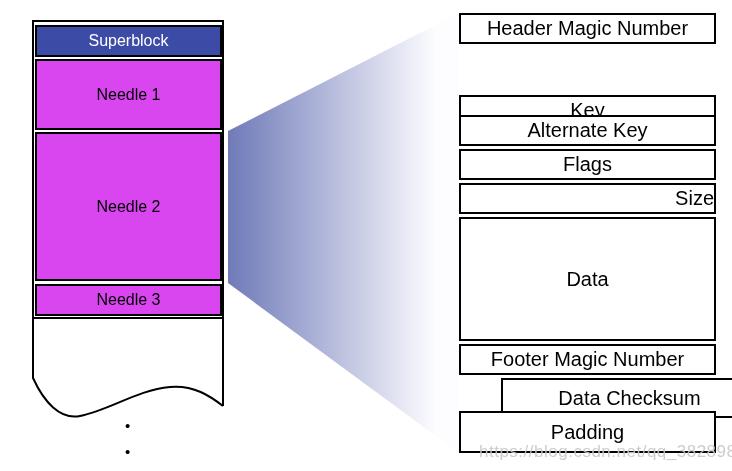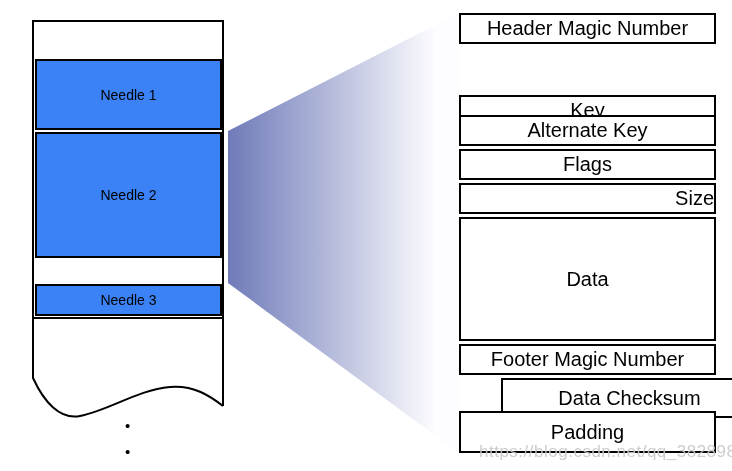--- a/index.html
+++ b/index.html
@@ -11,23 +11,23 @@
     --watermark-text:#C8C8CB;
   }
   html,body{margin:0;padding:0;background:#ffffff;}
   .stage{
     position:relative;width:732px;height:471px;background:#ffffff;
     font-family:"Liberation Sans", sans-serif;color:#000;overflow:hidden;
   }
   .abs{position:absolute;box-sizing:border-box;}
   
   .block{
-    left:35px;width:187px;border:2px solid var(--line);background:#3b82f6;
+    left:35px;width:187px;border:2px solid var(--line);background:#d946ef;
     display:flex;align-items:center;justify-content:center;
-    font-size:14px;z-index:2;
+    font-size:16px;z-index:2;
   }
   .superblock{
     background:var(--superblock-fill);color:var(--superblock-text);
     font-size:16px;
   }
   .separator{left:33px;top:317px;width:190px;height:2px;background:var(--line);z-index:2;}
   .dot{
     z-index:2;font-size:15px;line-height:10px;color:#000;
   }
   
@@ -60,26 +60,29 @@
   <svg class="abs cone" width="232" height="442" viewBox="0 0 232 442">
     <defs>
       <linearGradient id="coneGrad" x1="0" y1="0" x2="1" y2="0">
         <stop offset="0" class="stop-start"></stop>
         <stop offset="0.9" class="stop-end"></stop>
       </linearGradient>
     </defs>
     <polygon points="1,119 232,1 232,441 1,271" fill="url(#coneGrad)"></polygon>
   </svg>
 
+  <div class="abs block superblock" style="top:25px;height:32px;">
+    <span>Superblock</span>
+  </div>
 
   <div class="abs block" style="top:59px;height:71px;">
     <span>Needle 1</span>
   </div>
 
-  <div class="abs block" style="top:132px;height:126px;">
+  <div class="abs block" style="top:132px;height:149px;">
     <span>Needle 2</span>
   </div>
 
   <div class="abs block" style="top:284px;height:32px;">
     <span>Needle 3</span>
   </div>
 
   <div class="abs separator"></div>
 
   <span class="abs dot" style="left:125px;top:421px;">•</span>

